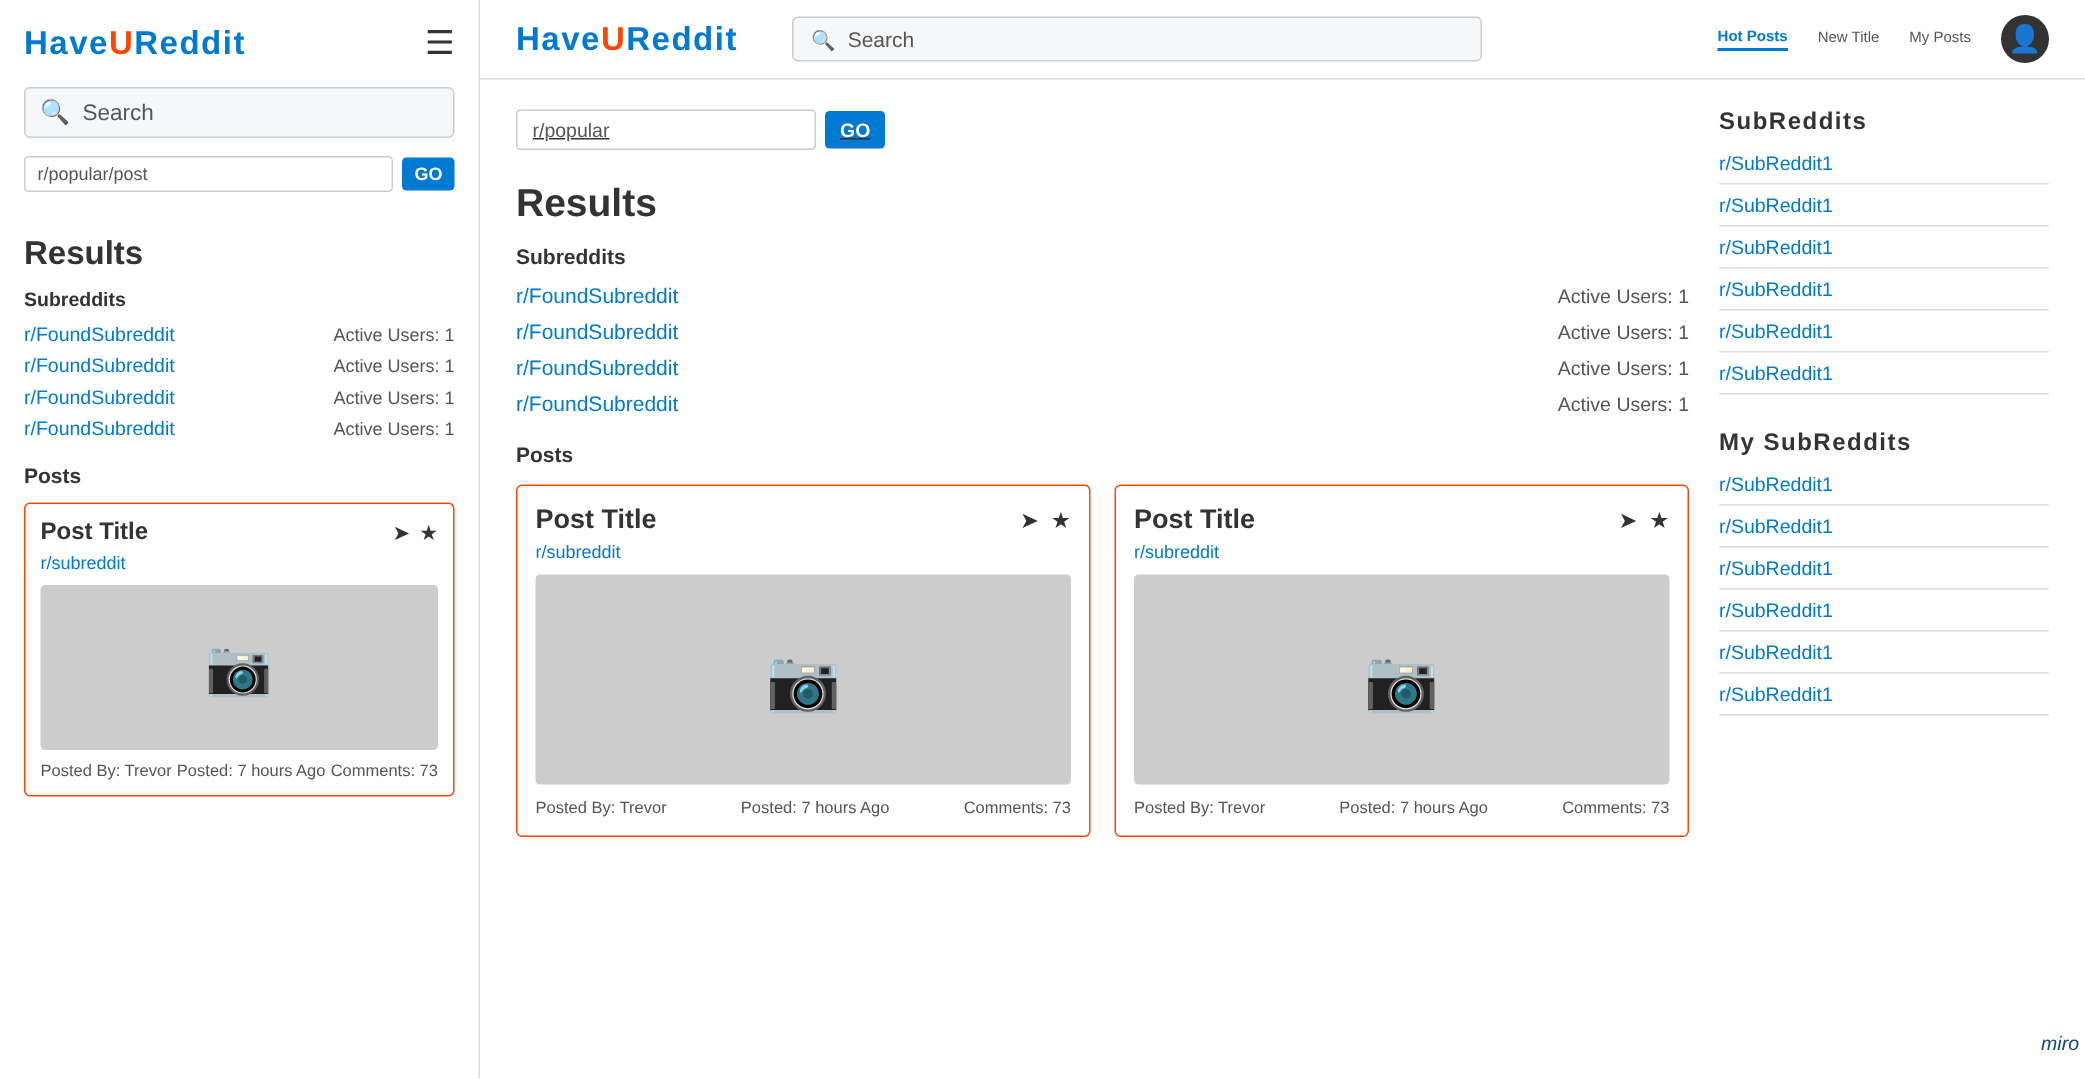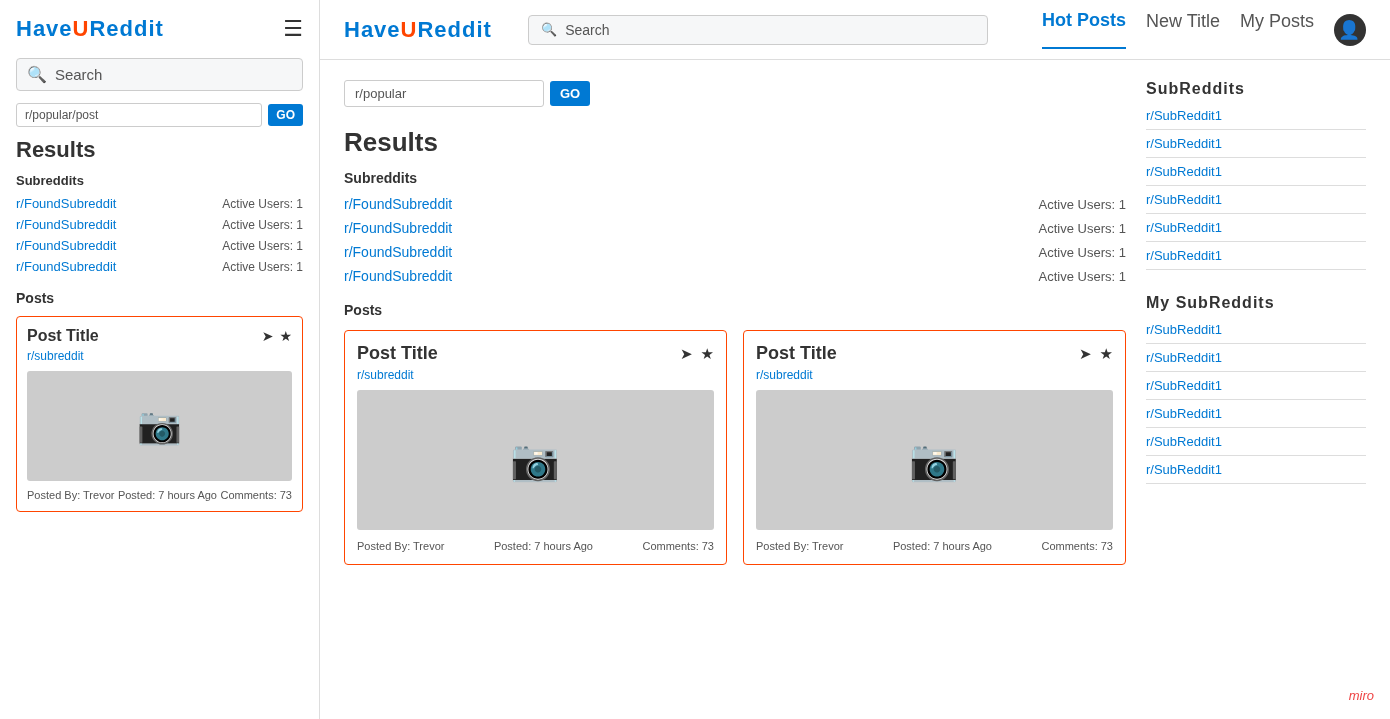--- a/index.html
+++ b/index.html
@@ -48,21 +48,21 @@
       font-size: 15px;
       color: #555;
       width: 100%;
       margin-left: 8px;
     }
     .search-icon-svg { color: #888; font-size: 16px; }
     .url-row {
       display: flex;
       align-items: center;
       gap: 6px;
-      margin-bottom: 10px;
+      margin-bottom: 28px;
       justify-content: center;
     }
     .url-input {
       flex: 1;
       border: 1px solid #ccc;
       border-radius: 3px;
       padding: 4px 8px;
       font-size: 12px;
       color: #555;
       outline: none;
@@ -205,25 +205,25 @@
       width: 100%;
       margin-left: 8px;
     }
     .nav-links {
       display: flex;
       align-items: center;
       gap: 20px;
       margin-left: auto;
     }
     .nav-link {
-      font-size: 18px;
+      font-size: 10px;
       color: #555;
       text-decoration: none;
       cursor: pointer;
-      padding-bottom: 16px;
+      padding-bottom: 2px;
     }
     .nav-link.active {
       color: #0079d3;
       border-bottom: 2px solid #0079d3;
       font-weight: bold;
     }
     .nav-avatar {
       width: 32px;
       height: 32px;
       border-radius: 50%;
@@ -245,20 +245,21 @@
     .content-area {
       flex: 1;
     }
 
     
     .main-url-row {
       display: flex;
       align-items: center;
       gap: 6px;
       margin-bottom: 20px;
+      text-decoration: underline;
     }
     .main-url-input {
       border: 1px solid #ccc;
       border-radius: 3px;
       padding: 5px 10px;
       font-size: 13px;
       color: #555;
       outline: none;
       width: 200px;
     }
@@ -379,23 +380,23 @@
       margin-bottom: 6px;
       border-bottom: 1px solid #ddd;
       padding-bottom: 6px;
     }
     .right-sidebar-section {
       margin-bottom: 24px;
     }
     .miro-watermark {
       position: fixed;
       bottom: 16px;
-      right: 16px;
-      font-size: 13px;
-      color: #ef4444;
+      right: 4px;
+      font-size: 13px;
+      color: #0c4a6e;
       font-style: italic;
     }
   </style>
 </head>
 <body>
 
 <div class="left-sidebar">
   <div class="left-sidebar-header">
     <div class="logo-text">
       <span class="logo-have">Have</span><span class="logo-u">U</span><span class="logo-reddit">Reddit</span>

